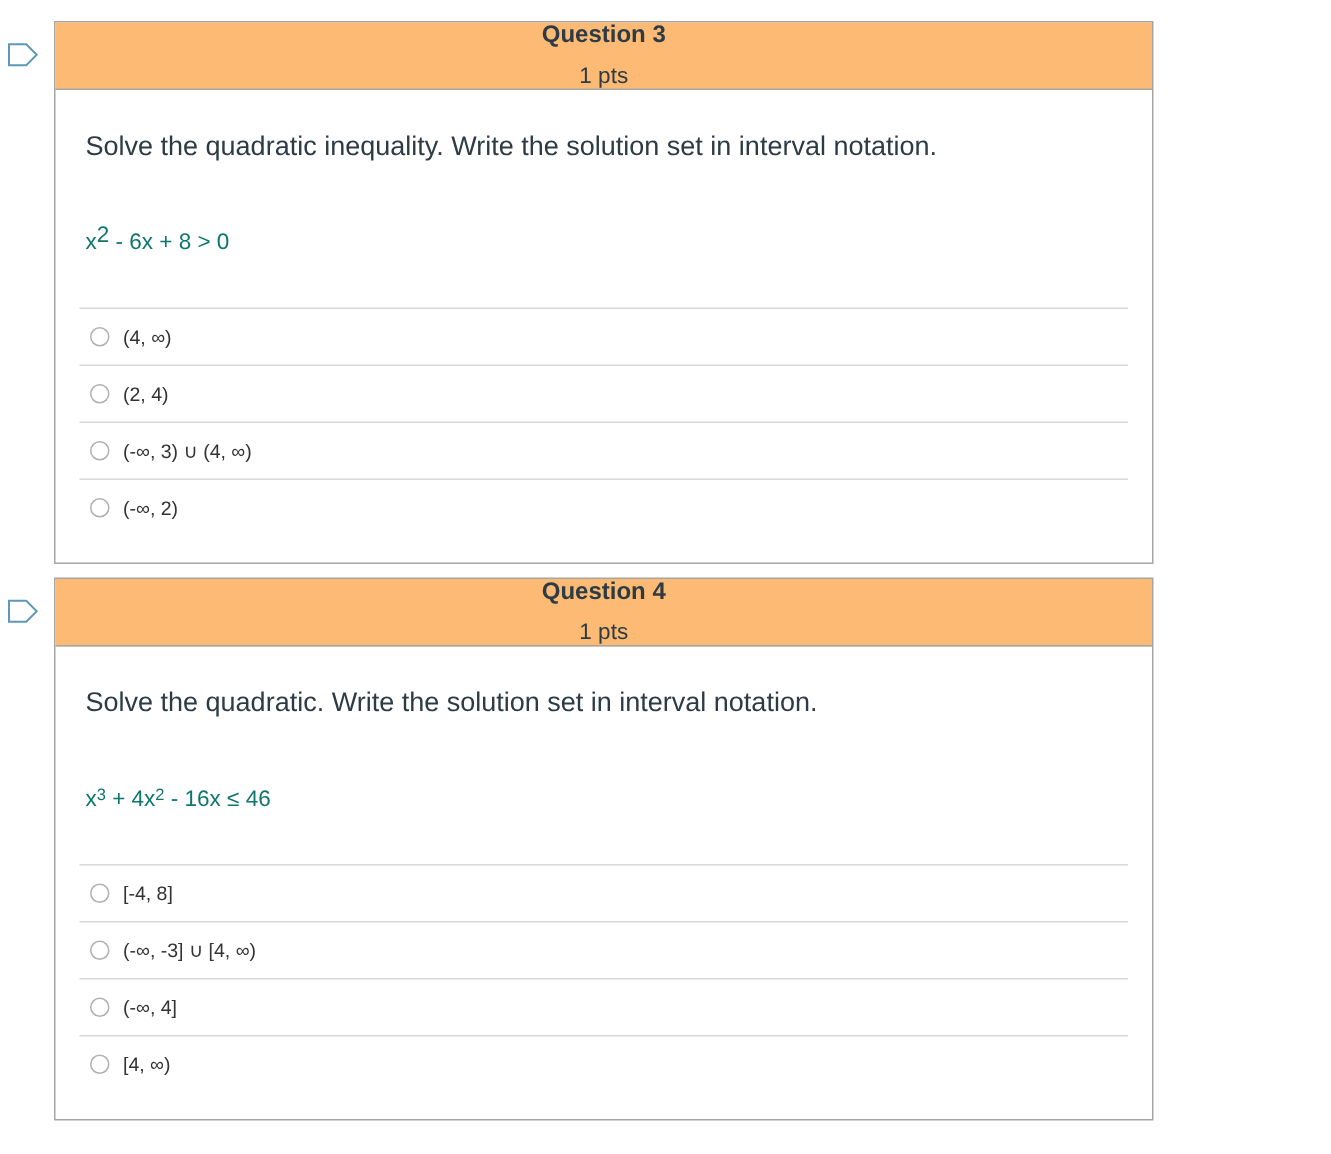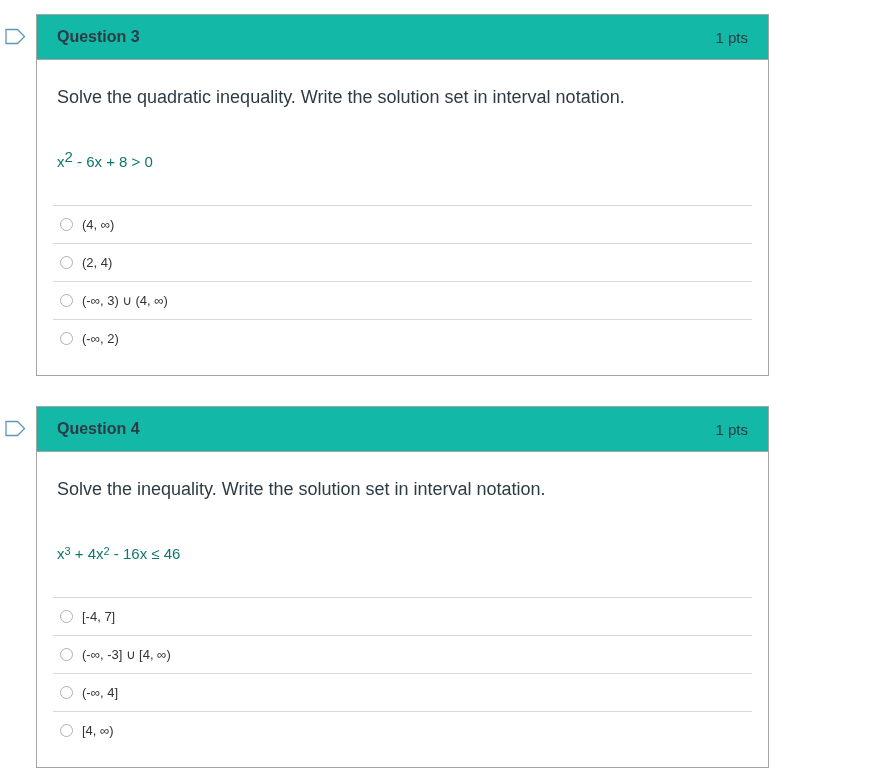--- a/index.html
+++ b/index.html
@@ -5,43 +5,44 @@
   * { box-sizing: border-box; }
   html, body {
     margin: 0; padding: 0;
     width: 887px; height: 769px;
     background: #ffffff;
     font-family: "Liberation Sans", "DejaVu Sans", sans-serif;
     position: relative;
   }
   .question-row { position: absolute; left: 0; width: 887px; }
   #q3-row { top: 14px; }
-  #q4-row { top: 406px; }
+  #q4-row { top: 385px; }
 
   .flag {
     position: absolute;
     left: 5px; top: 14px;
     width: 21px; height: 17px;
     cursor: pointer;
   }
 
   .card {
     margin-left: 36px;
     width: 733px;
     border: 1px solid #a5a5a5;
     background: #ffffff;
   }
   .card-header {
-    background: #14b8a6;
+    background: #fdba74;
     border-bottom: 1px solid #a5a5a5;
     height: 45px;
     display: flex;
     align-items: center;
     justify-content: space-between;
     padding: 0 20px;
+    flex-direction: column;
   }
   .q-title {
     font-size: 16px;
     font-weight: bold;
     color: #2d3b45;
   }
   .q-pts {
     font-size: 15px;
     color: #2d3b45;
   }
@@ -129,26 +130,26 @@
     <svg width="21" height="17" viewBox="0 0 21 17" aria-hidden="true">
       <path d="M1 1.5 H12.5 L19.5 8.5 L12.5 15.5 H1 Z" fill="#ffffff" stroke="#5e97b8" stroke-width="1.3"></path>
     </svg>
   </span>
   <section class="card">
     <header class="card-header">
       <span class="q-title">Question 4</span>
       <span class="q-pts">1 pts</span>
     </header>
     <div class="card-body">
-      <p class="prompt">Solve the inequality. Write the solution set in interval notation.</p>
+      <p class="prompt">Solve the quadratic. Write the solution set in interval notation.</p>
       <span class="formula"><span>x</span><sup class="small">3</sup><span> + 4x</span><sup class="small">2</sup><span> - 16x ≤ 46</span></span>
       <div class="answers">
         <div class="answer">
           <span class="radio"></span>
-          <span class="answer-label">[-4, 7]</span>
+          <span class="answer-label">[-4, 8]</span>
         </div>
         <div class="answer">
           <span class="radio"></span>
           <span class="answer-label">(-∞, -3] ∪ [4, ∞)</span>
         </div>
         <div class="answer">
           <span class="radio"></span>
           <span class="answer-label">(-∞, 4]</span>
         </div>
         <div class="answer">

